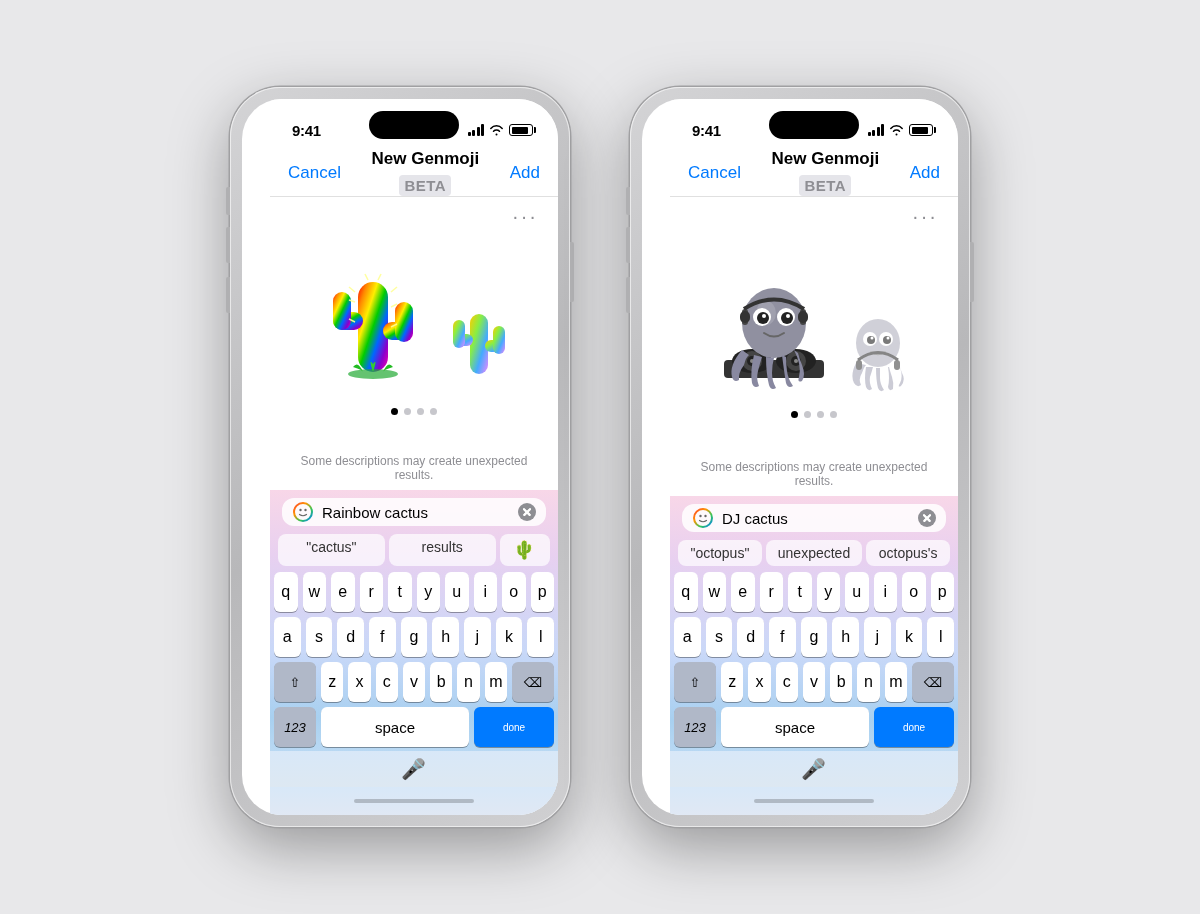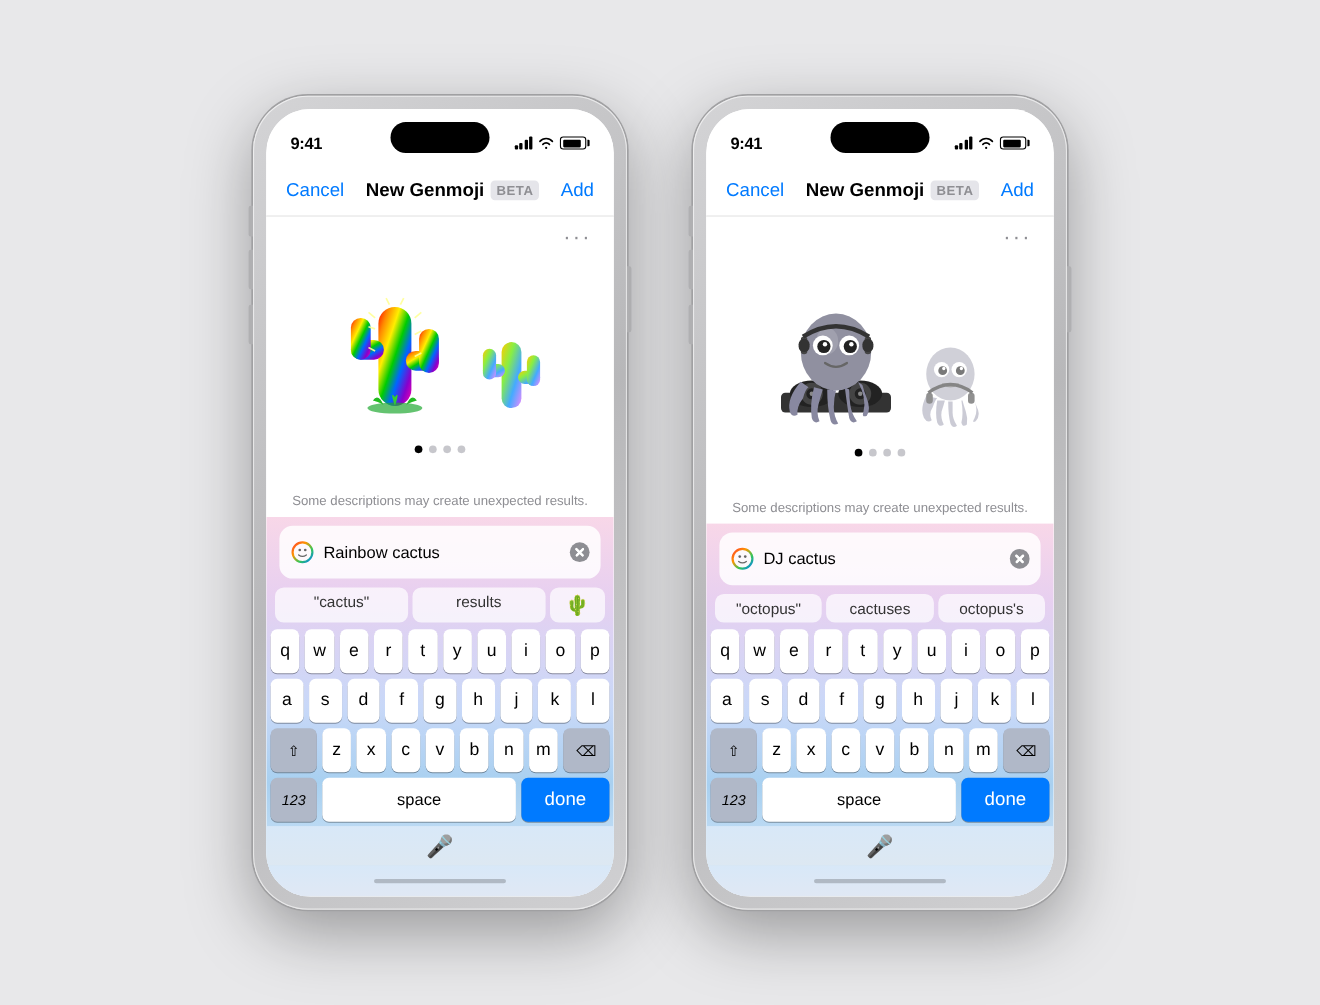--- a/index.html
+++ b/index.html
@@ -35,20 +35,21 @@
       position: absolute;
       top: 12px;
       left: 12px;
       right: 12px;
       bottom: 12px;
       border-radius: 40px;
       background: #fff;
       overflow: hidden;
       display: flex;
       flex-direction: column;
+      padding-left: 28px;
     }
 
     
     .btn-volume-up {
       position: absolute;
       left: -4px;
       top: 140px;
       width: 4px;
       height: 36px;
       background: #b0b0b2;
@@ -188,32 +189,33 @@
     .nav-cancel, .nav-add {
       font-size: 17px;
       color: #007AFF;
       font-weight: 400;
     }
 
     .nav-title-group {
       display: flex;
       align-items: center;
       gap: 6px;
+      flex-direction: column;
     }
 
     .nav-title {
       font-size: 17px;
       font-weight: 600;
       color: #000;
     }
 
     .beta-badge {
       background: #E5E5EA;
       color: #8E8E93;
-      font-size: 12px;
+      font-size: 15px;
       font-weight: 600;
       padding: 2px 5px;
       border-radius: 4px;
       letter-spacing: 0.5px;
       text-transform: uppercase;
     }
 
     
     .content-area {
       flex: 1;
@@ -289,21 +291,21 @@
     }
 
     
     .search-row {
       padding: 8px 12px;
     }
 
     .search-input-wrapper {
       background: rgba(255,255,255,0.85);
       border-radius: 12px;
-      height: 48px;
+      height: 28px;
       display: flex;
       align-items: center;
       padding: 0 10px;
       gap: 8px;
     }
 
     .genmoji-icon {
       width: 22px;
       height: 22px;
       flex-shrink: 0;
@@ -394,21 +396,21 @@
     }
 
     .key.space-key {
       background: #fff;
       font-size: 15px;
     }
 
     .key.done-key {
       background: #007AFF;
       color: #fff;
-      font-size: 17px;
+      font-size: 10px;
       font-weight: 500;
     }
 
     .bottom-row {
       display: flex;
       gap: 5px;
       padding-bottom: 4px;
     }
 
     .key.num-key {
@@ -800,21 +802,21 @@
             <span class="search-text">DJ cactus</span>
             <div class="clear-btn" style="position:relative">
               <span style="position:absolute;left:50%;top:50%;transform:translate(-50%,-50%) rotate(45deg);width:10px;height:1.5px;background:#fff;border-radius:1px;display:block"></span>
               <span style="position:absolute;left:50%;top:50%;transform:translate(-50%,-50%) rotate(-45deg);width:10px;height:1.5px;background:#fff;border-radius:1px;display:block"></span>
             </div>
           </div>
         </div>
 
         <div class="autocomplete-row">
           <div class="autocomplete-item">"octopus"</div>
-          <div class="autocomplete-item">cactuses</div>
+          <div class="autocomplete-item">unexpected</div>
           <div class="autocomplete-item">octopus's</div>
         </div>
 
         <div class="keyboard">
           <div class="key-row">
             <div class="key">q</div>
             <div class="key">w</div>
             <div class="key">e</div>
             <div class="key">r</div>
             <div class="key">t</div>

